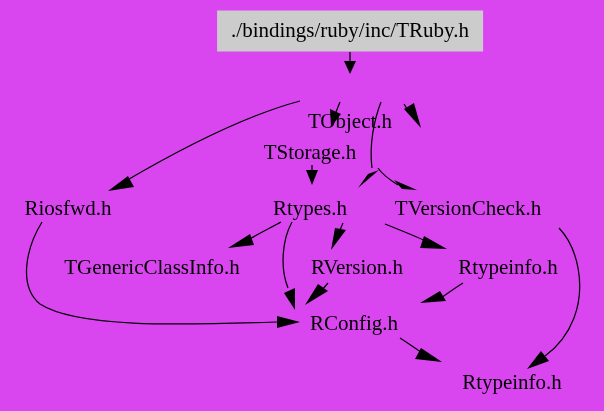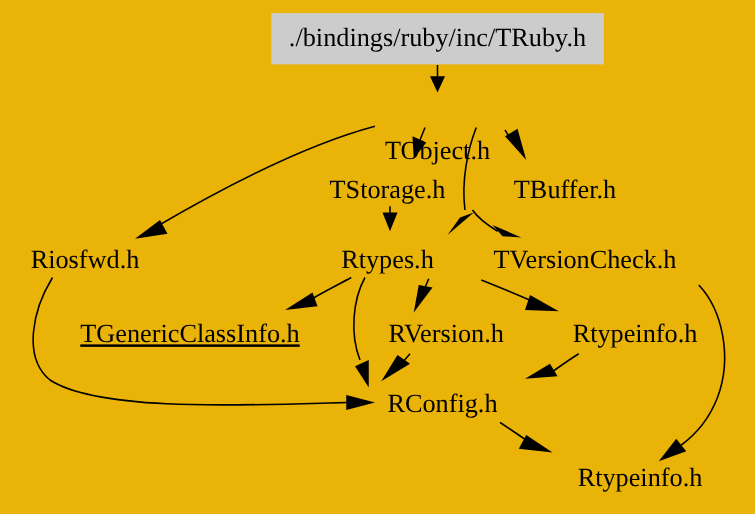--- a/index.html
+++ b/index.html
@@ -4,21 +4,21 @@
 <style>
   html, body {
     margin: 0;
     padding: 0;
     background: #ffffff;
   }
   #graph-canvas {
     position: relative;
     width: 604px;
     height: 411px;
-    background: #eab308;
+    background: #d946ef;
     overflow: hidden;
     font-family: "Liberation Serif", "DejaVu Serif", serif;
   }
   #edge-layer {
     position: absolute;
     left: 0;
     top: 0;
     width: 604px;
     height: 411px;
   }
@@ -130,23 +130,22 @@
 
     <g>
       <path class="edge-path" d="M559,228 C578,248 586,286 574,318 C567,336 556,348 545,356"></path>
       <polygon class="arrow-head" points="549,361 541,351 527,369"></polygon>
     </g>
   </svg>
 
   <div class="node-label node-root" style="left:350px; top:31px;">./bindings/ruby/inc/TRuby.h</div>
   <div class="node-label" style="left:350px; top:88px;margin-top:33px;">TObject.h</div>
   <div class="node-label" style="left:310px; top:152px;text-align:right;">TStorage.h</div>
-  <div class="node-label" style="left:452px; top:152px;">TBuffer.h</div>
   <div class="node-label" style="left:68px; top:208px;">Riosfwd.h</div>
   <div class="node-label" style="left:310px; top:208px;">Rtypes.h</div>
   <div class="node-label" style="left:468px; top:208px;">TVersionCheck.h</div>
-  <div class="node-label" style="left:152px; top:267px;text-decoration:underline;">TGenericClassInfo.h</div>
+  <div class="node-label" style="left:152px; top:267px;">TGenericClassInfo.h</div>
   <div class="node-label" style="left:357px; top:267px;">RVersion.h</div>
   <div class="node-label" style="left:508px; top:267px;">Rtypeinfo.h</div>
   <div class="node-label" style="left:354px; top:323px;">RConfig.h</div>
   <div class="node-label" style="left:512px; top:382px;">Rtypeinfo.h</div>
 
 </div>
 
 </body></html>

